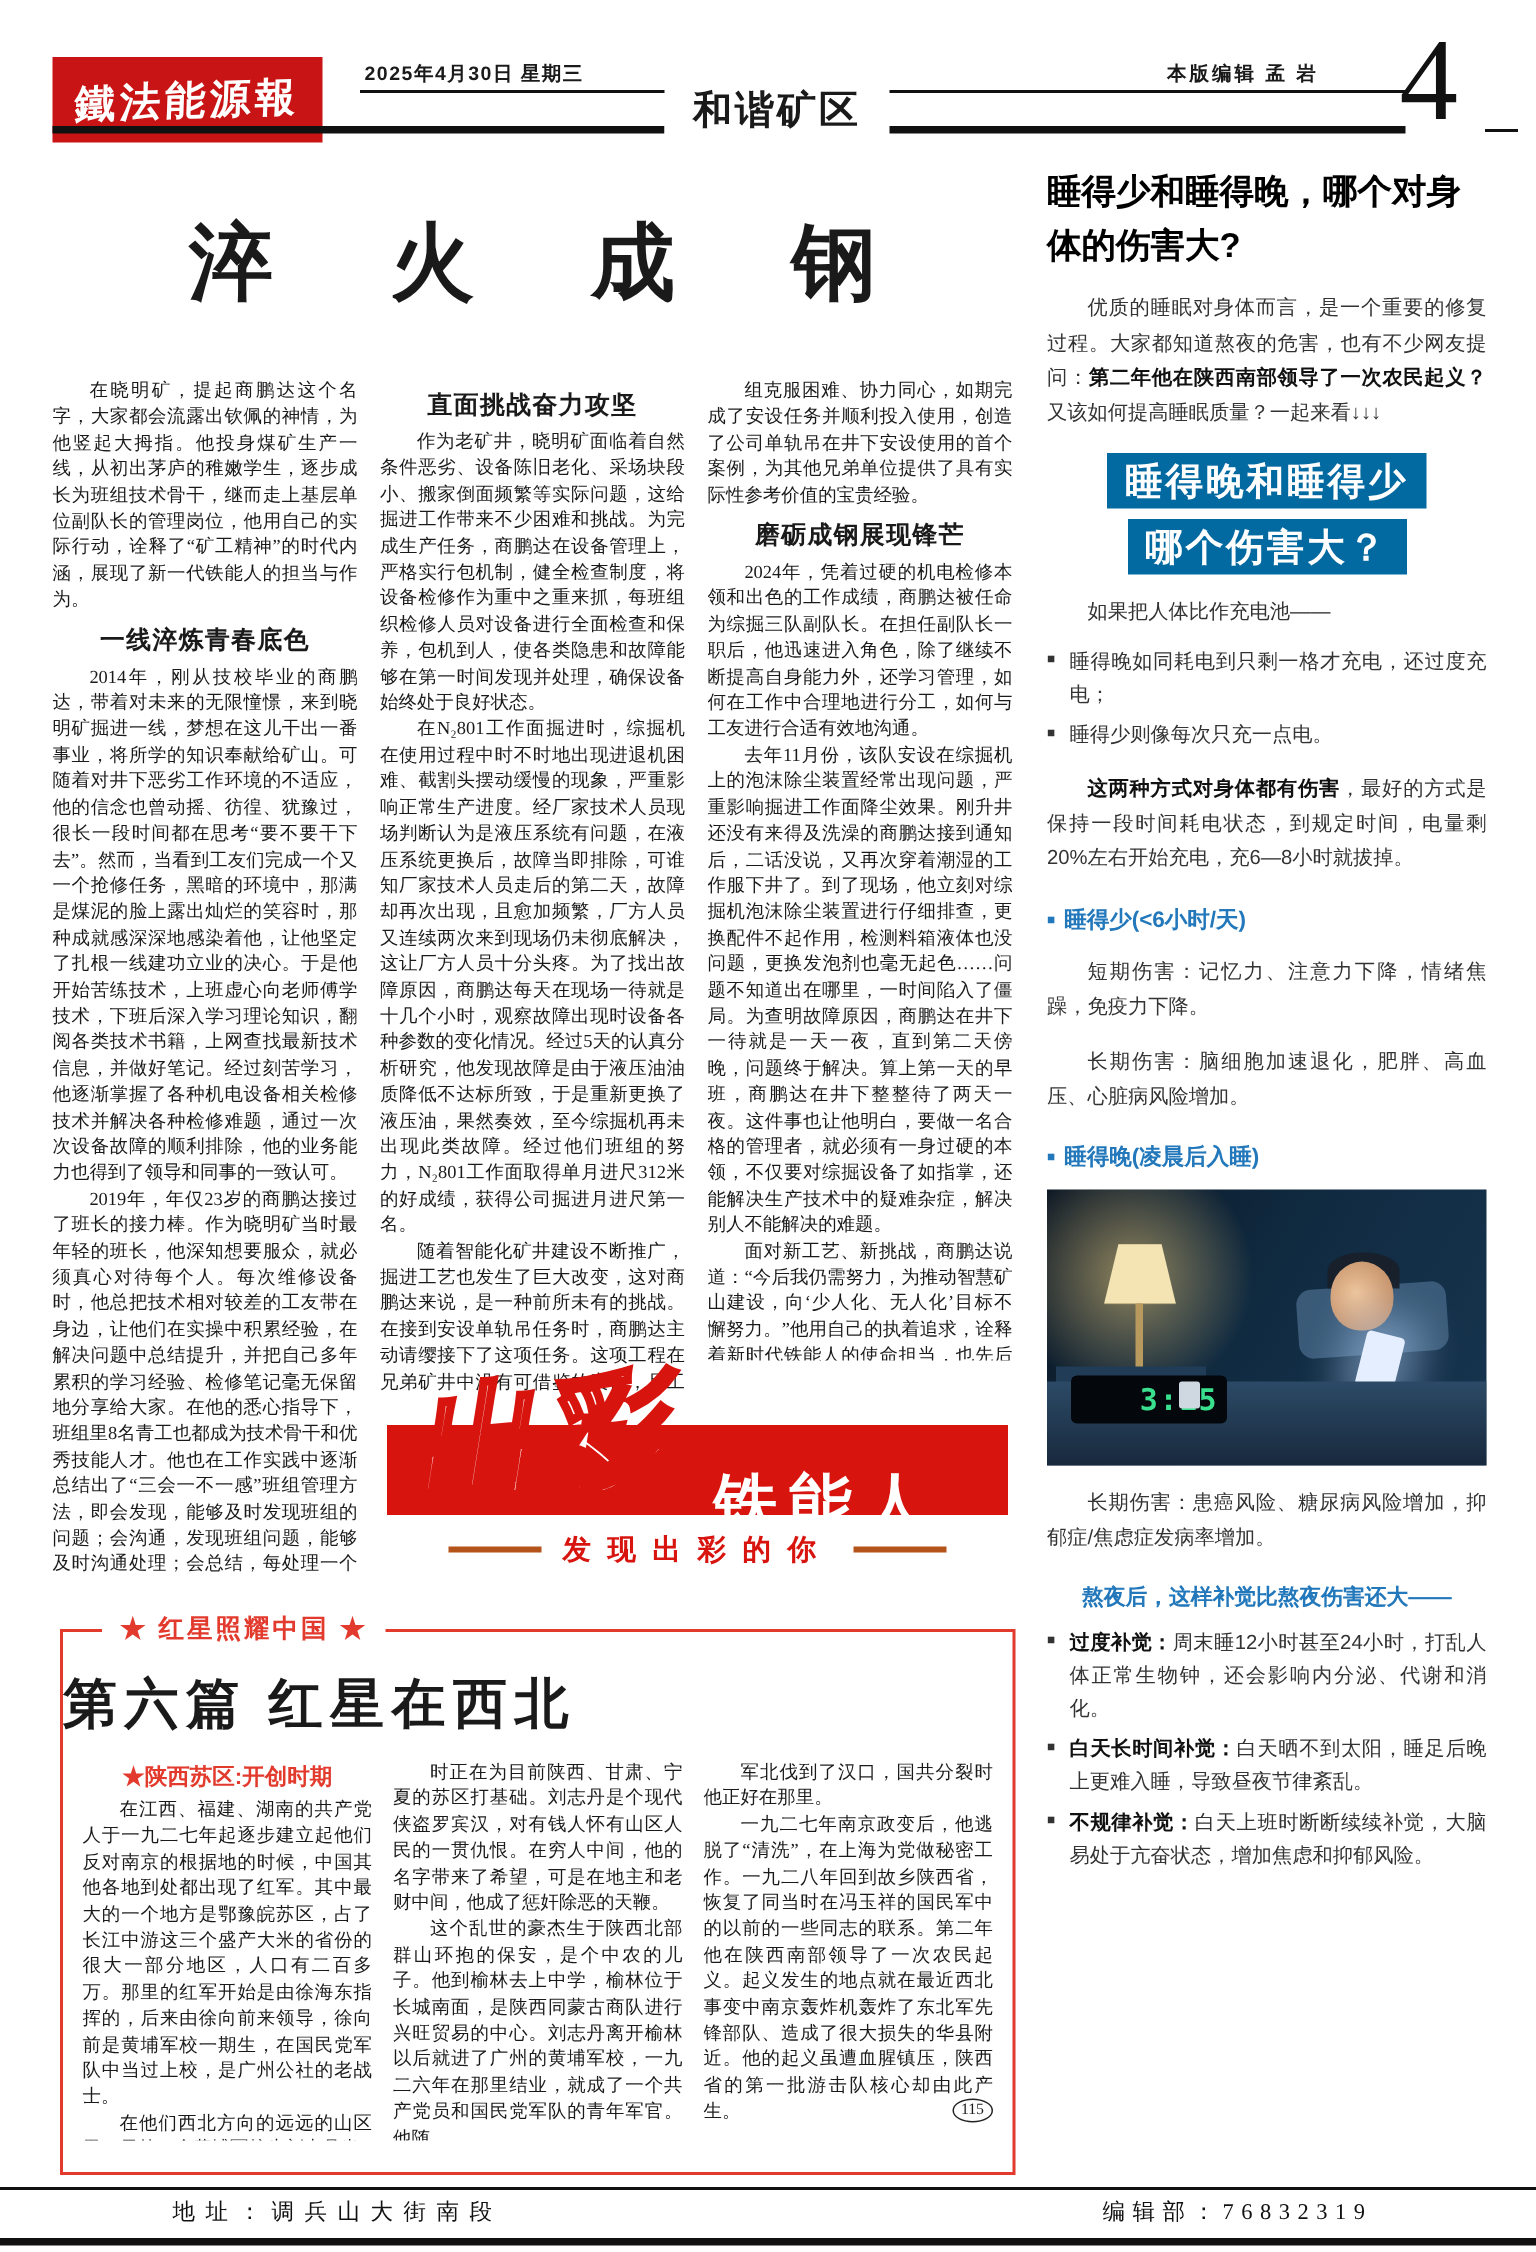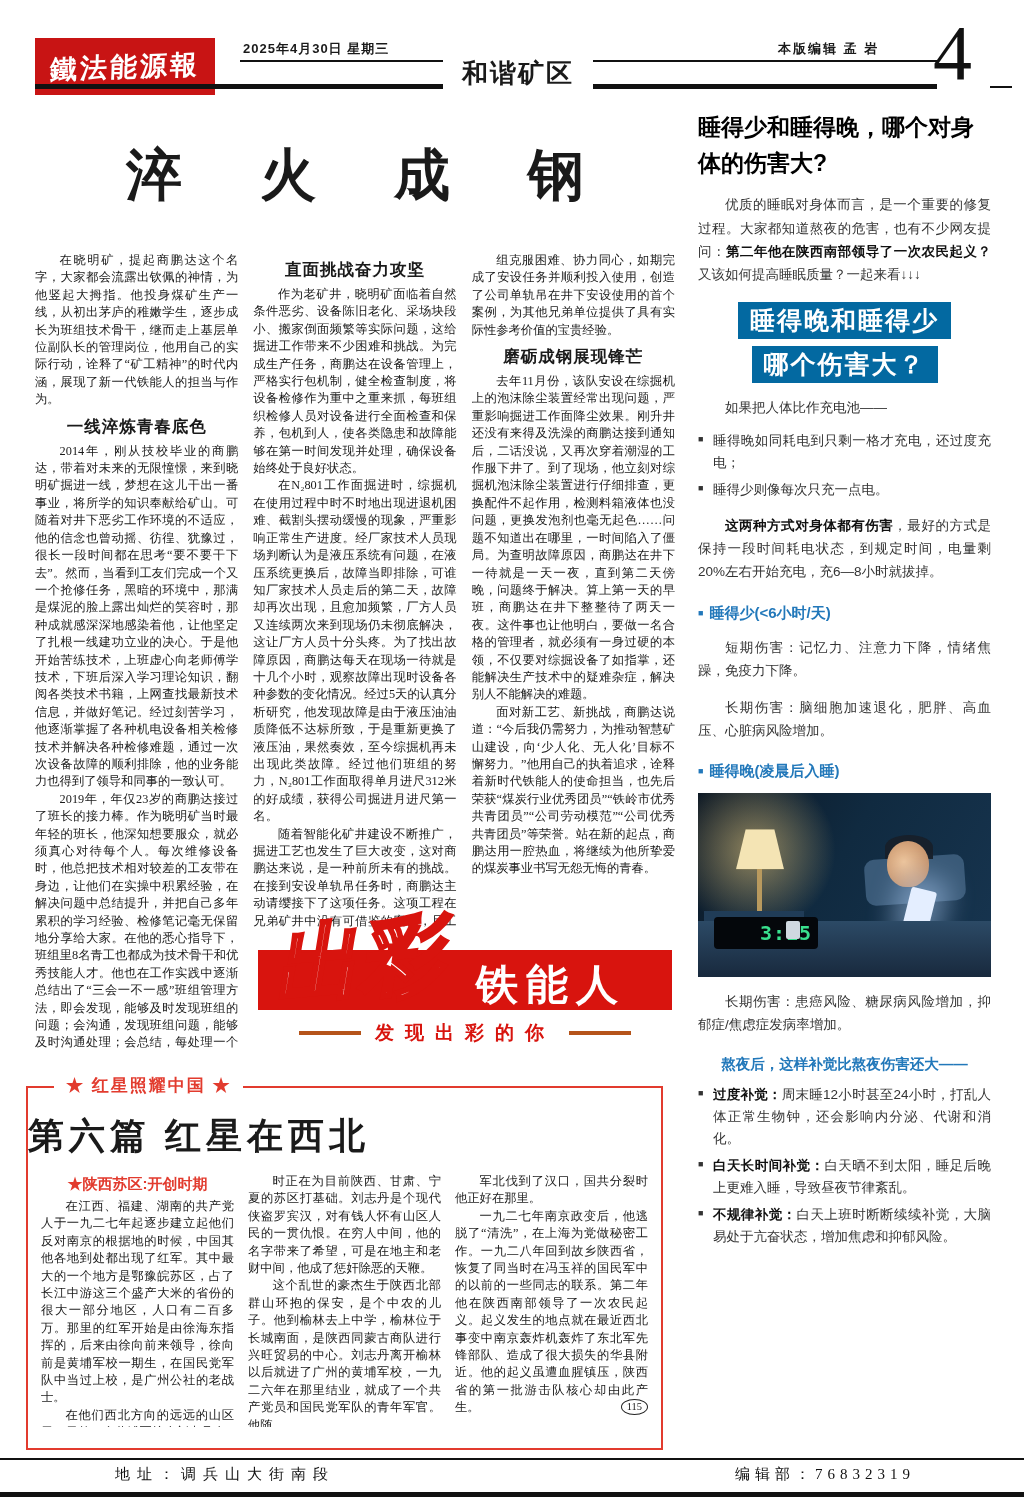--- a/index.html
+++ b/index.html
@@ -22,27 +22,27 @@
   .main-title{left:35px;top:138px;width:640px;text-align:center;font-family:"Liberation Serif",serif;font-weight:600;font-size:56px;letter-spacing:78px;padding-left:39px;white-space:nowrap;}
   .main-cols{left:35px;top:252px;width:640px;display:flex;gap:15px;}
   .mcol{flex:1;overflow:hidden;font-size:12.3px;line-height:17.4px;text-align:justify;}
   .mcol-1{height:800px;}.mcol-2{height:676px;}.mcol-3{height:655px;}
   .mcol p{margin:0;text-indent:2em;}
   .subhead{font:bold 16.5px "Liberation Sans",sans-serif;text-align:center;text-indent:0 !important;margin:7px 0 5px 0 !important;letter-spacing:1px;}
 
   
   .banner{left:258px;top:950px;width:414px;height:60px;background:#d8140e;}
   .banner .callig{position:absolute;left:16px;top:-32px;font-family:"Liberation Serif",serif;font-size:84px;line-height:1;font-weight:bold;font-style:italic;color:#fff;-webkit-text-stroke:3px #d8140e;transform:rotate(-5deg);}
-  .banner .blabel{position:absolute;left:218px;top:7px;font:bold 42px "Liberation Sans",sans-serif;color:#fff;letter-spacing:8px;}
+  .banner .blabel{position:absolute;left:218px;top:24px;font:bold 42px "Liberation Sans",sans-serif;color:#fff;letter-spacing:8px;}
   .tagline{left:258px;top:1020px;width:414px;display:flex;align-items:center;justify-content:center;gap:14px;}
   .tagline .tl-line{width:62px;height:4px;background:#b5541a;}
   .tagline .tl-text{color:#d8140e;font:bold 19px "Liberation Sans",sans-serif;letter-spacing:11px;white-space:nowrap;}
 
   
-  .rsbox{left:26px;top:1086px;width:637px;height:364px;border:2.5px solid #e23b2e;box-sizing:border-box;}
+  .rsbox{left:40px;top:1086px;width:637px;height:364px;border:2.5px solid #e23b2e;box-sizing:border-box;}
   .rs-tab{position:absolute;top:-14px;left:26px;background:#fff;padding:0 12px;color:#e23b2e;font:bold 17px "Liberation Sans",sans-serif;letter-spacing:2px;}
   .rs-title{margin-top:24px;text-align:left;font-family:"Liberation Serif",serif;font-weight:600;font-size:36px;letter-spacing:5px;}
   .rs-cols{margin:12px 13px 0 13px;display:flex;gap:14px;height:254px;overflow:hidden;}
   .rs-col{flex:1;font-size:12.3px;line-height:17.4px;text-align:justify;overflow:hidden;}
   .rs-col p{margin:0;text-indent:2em;}
   .rs-sub{font:bold 15px "Liberation Sans",sans-serif;color:#e23b2e;text-align:center;text-indent:0 !important;margin:2px 0 4px 0 !important;}
   .pbadge{display:inline-block;border:1.5px solid #222;border-radius:50%;padding:0 5px;font-size:10.5px;line-height:14px;text-indent:0;float:right;}
 
   
   .sleep{left:698px;top:110px;width:293px;font-family:"Liberation Sans",sans-serif;}
@@ -108,20 +108,21 @@
   </div>
   <div class="mcol mcol-2">
     <p class="subhead">直面挑战奋力攻坚</p>
     <p>作为老矿井，晓明矿面临着自然条件恶劣、设备陈旧老化、采场块段小、搬家倒面频繁等实际问题，这给掘进工作带来不少困难和挑战。为完成生产任务，商鹏达在设备管理上，严格实行包机制，健全检查制度，将设备检修作为重中之重来抓，每班组织检修人员对设备进行全面检查和保养，包机到人，使各类隐患和故障能够在第一时间发现并处理，确保设备始终处于良好状态。</p>
     <p>在N₂801工作面掘进时，综掘机在使用过程中时不时地出现进退机困难、截割头摆动缓慢的现象，严重影响正常生产进度。经厂家技术人员现场判断认为是液压系统有问题，在液压系统更换后，故障当即排除，可谁知厂家技术人员走后的第二天，故障却再次出现，且愈加频繁，厂方人员又连续两次来到现场仍未彻底解决，这让厂方人员十分头疼。为了找出故障原因，商鹏达每天在现场一待就是十几个小时，观察故障出现时设备各种参数的变化情况。经过5天的认真分析研究，他发现故障是由于液压油油质降低不达标所致，于是重新更换了液压油，果然奏效，至今综掘机再未出现此类故障。经过他们班组的努力，N₂801工作面取得单月进尺312米的好成绩，获得公司掘进月进尺第一名。</p>
     <p>随着智能化矿井建设不断推广，掘进工艺也发生了巨大改变，这对商鹏达来说，是一种前所未有的挑战。在接到安设单轨吊任务时，商鹏达主动请缨接下了这项任务。这项工程在兄弟矿井中没有可借鉴的案例，且工期只有3天，难度相当大。他在图纸上提前标注好地质情况，现场带领班组员工扎在井下研究设备、看说明书、打电话询问技术人员，每天工作都在12个小时以上，常常忘记了吃饭，整个班</p>
   </div>
   <div class="mcol mcol-3">
     <p>组克服困难、协力同心，如期完成了安设任务并顺利投入使用，创造了公司单轨吊在井下安设使用的首个案例，为其他兄弟单位提供了具有实际性参考价值的宝贵经验。</p>
     <p class="subhead">磨砺成钢展现锋芒</p>
+    <p>2024年，凭着过硬的机电检修本领和出色的工作成绩，商鹏达被任命为综掘三队副队长。在担任副队长一职后，他迅速进入角色，除了继续不断提高自身能力外，还学习管理，如何在工作中合理地进行分工，如何与工友进行合适有效地沟通。</p>
     <p>去年11月份，该队安设在综掘机上的泡沫除尘装置经常出现问题，严重影响掘进工作面降尘效果。刚升井还没有来得及洗澡的商鹏达接到通知后，二话没说，又再次穿着潮湿的工作服下井了。到了现场，他立刻对综掘机泡沫除尘装置进行仔细排查，更换配件不起作用，检测料箱液体也没问题，更换发泡剂也毫无起色……问题不知道出在哪里，一时间陷入了僵局。为查明故障原因，商鹏达在井下一待就是一天一夜，直到第二天傍晚，问题终于解决。算上第一天的早班，商鹏达在井下整整待了两天一夜。这件事也让他明白，要做一名合格的管理者，就必须有一身过硬的本领，不仅要对综掘设备了如指掌，还能解决生产技术中的疑难杂症，解决别人不能解决的难题。</p>
     <p><span>面对新工艺、新挑战，商鹏达说道：“今后我仍需努力，为推动智慧矿山建设，向‘少人化、无人化’目标不懈努力。”他用自己的执着追求，诠释着新时代铁能人的使命担当，也先后荣获“煤炭行业优秀团员”“铁岭市优秀共青团员”“公司劳动模范”“公司优秀共青团员”等荣誉。站在新的起点，商鹏达用一腔热血，将继续为他所挚爱的煤炭事业书写无怨无悔的青春。</span></p>
   </div>
 </div>
 
 <div class="abs banner">
   <span class="callig">出彩</span>
   <span class="blabel">铁能人</span>
 </div>
 <div class="abs tagline">

